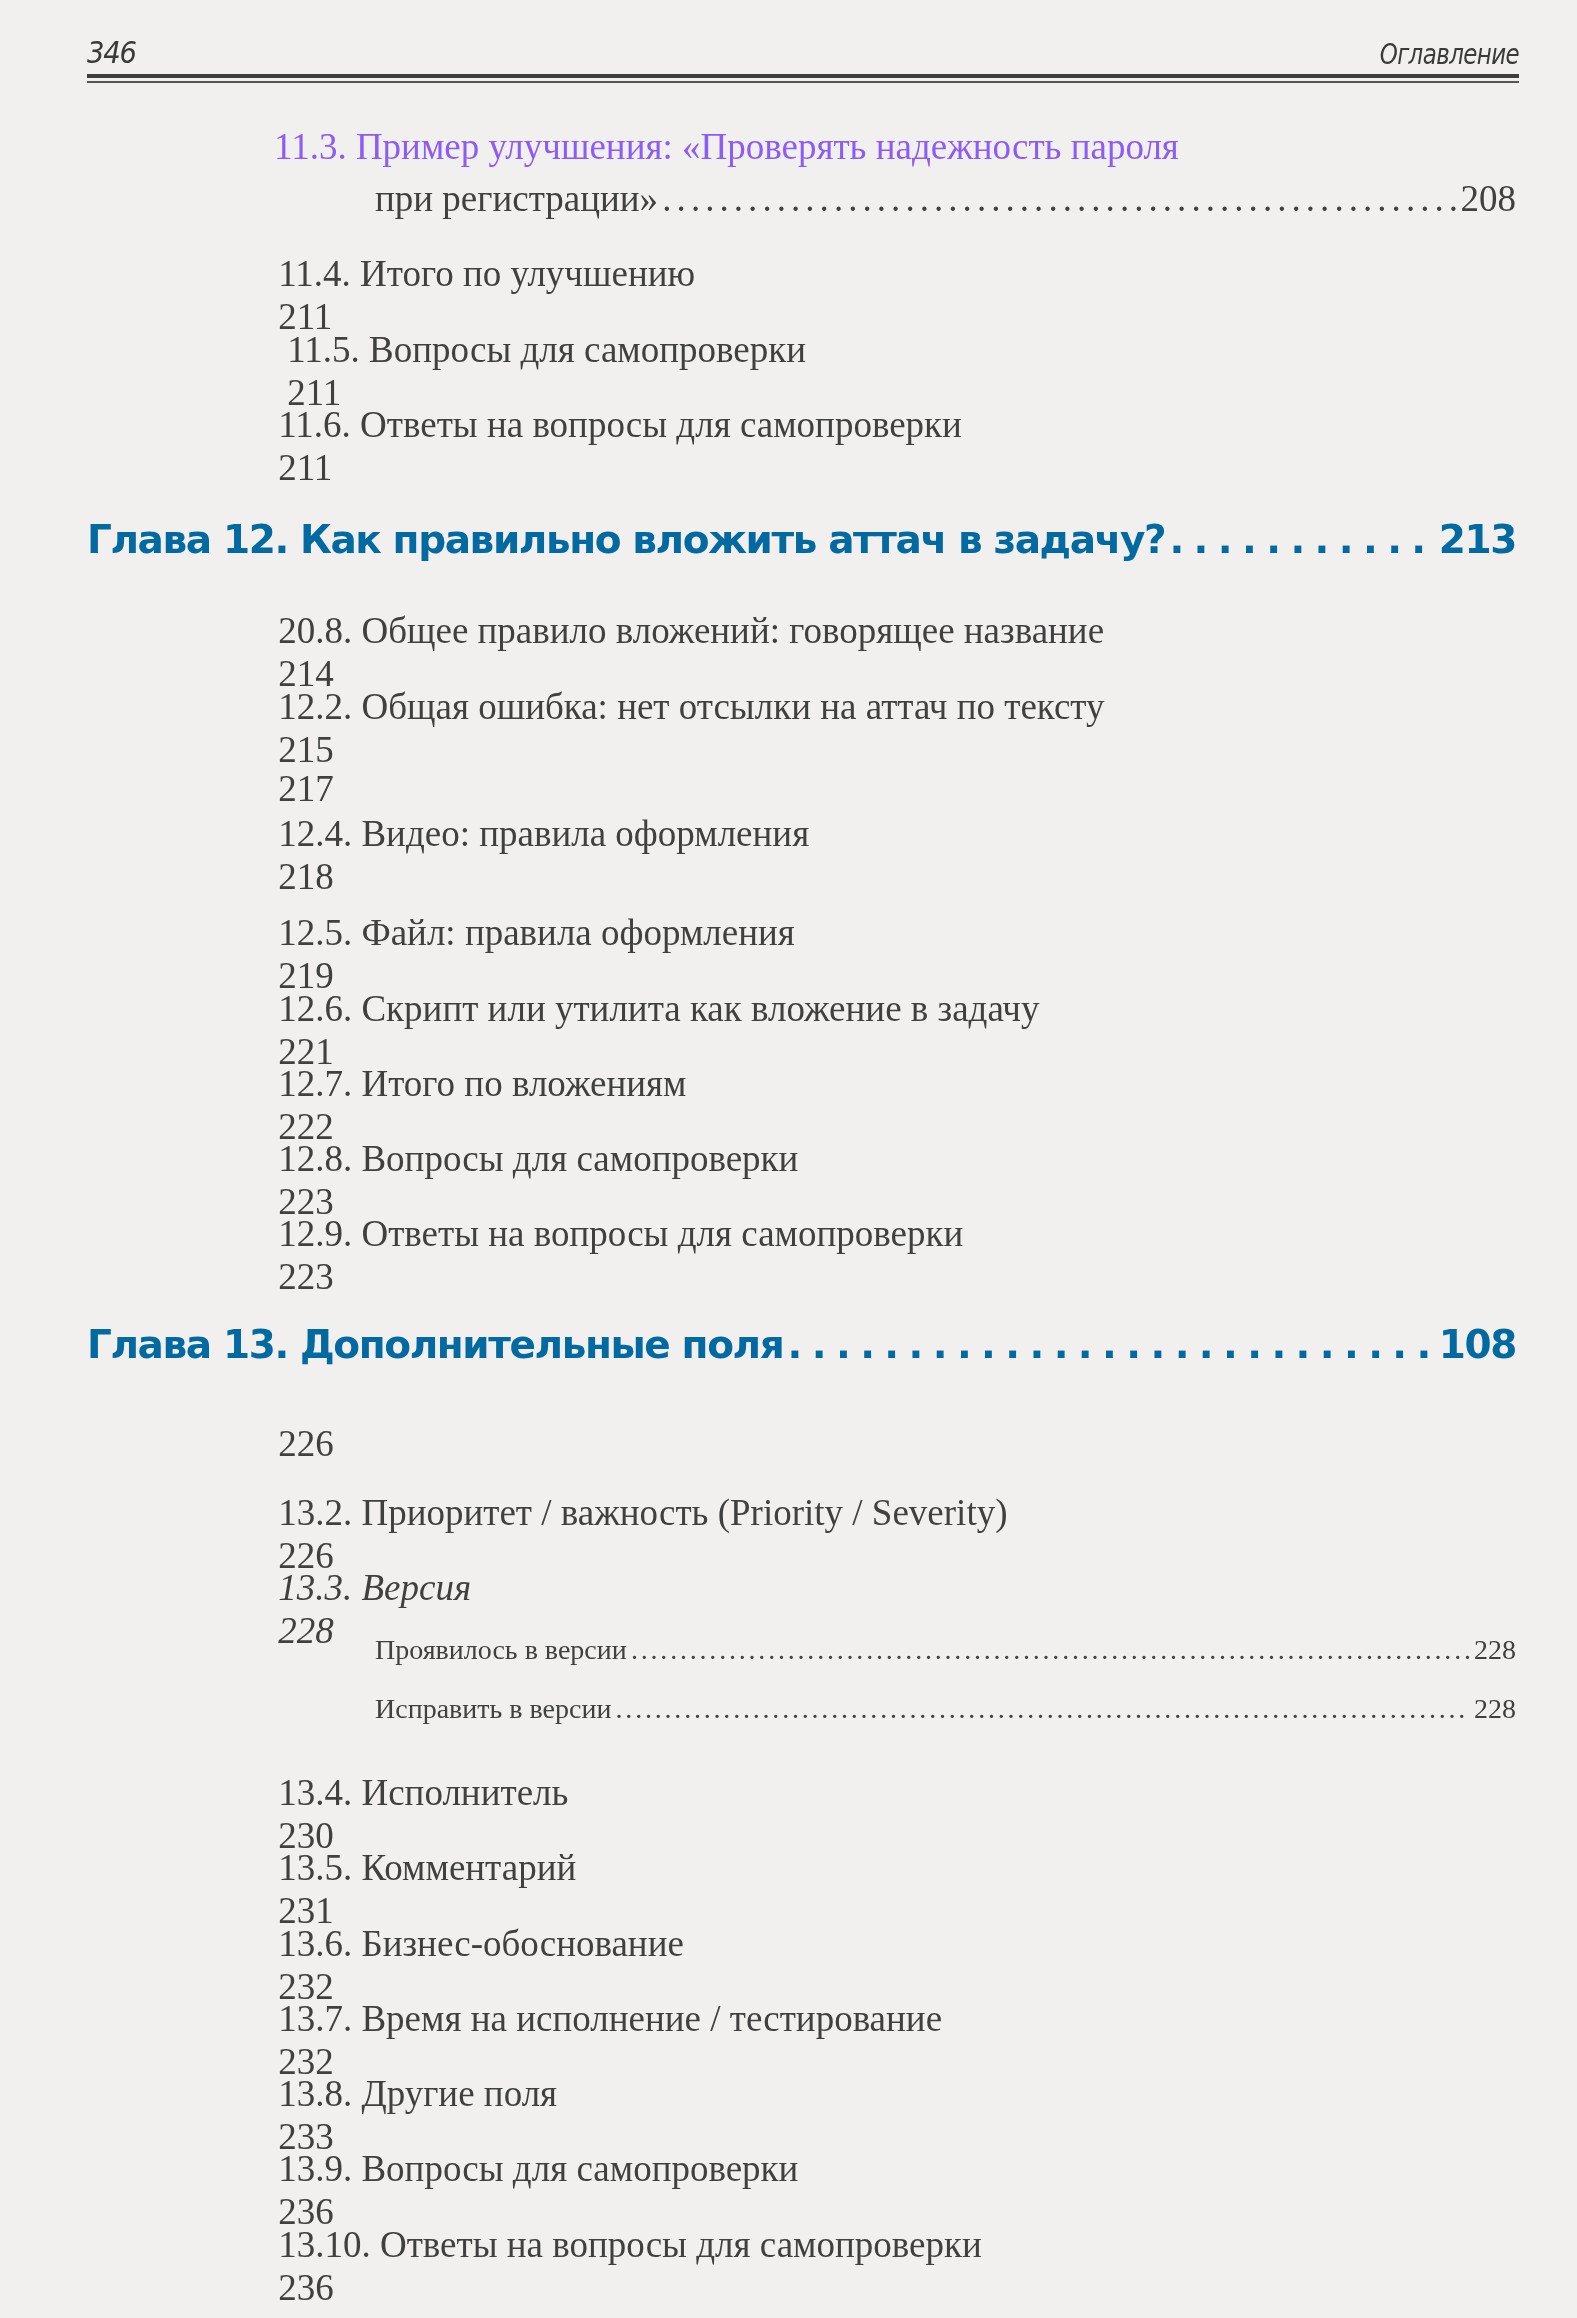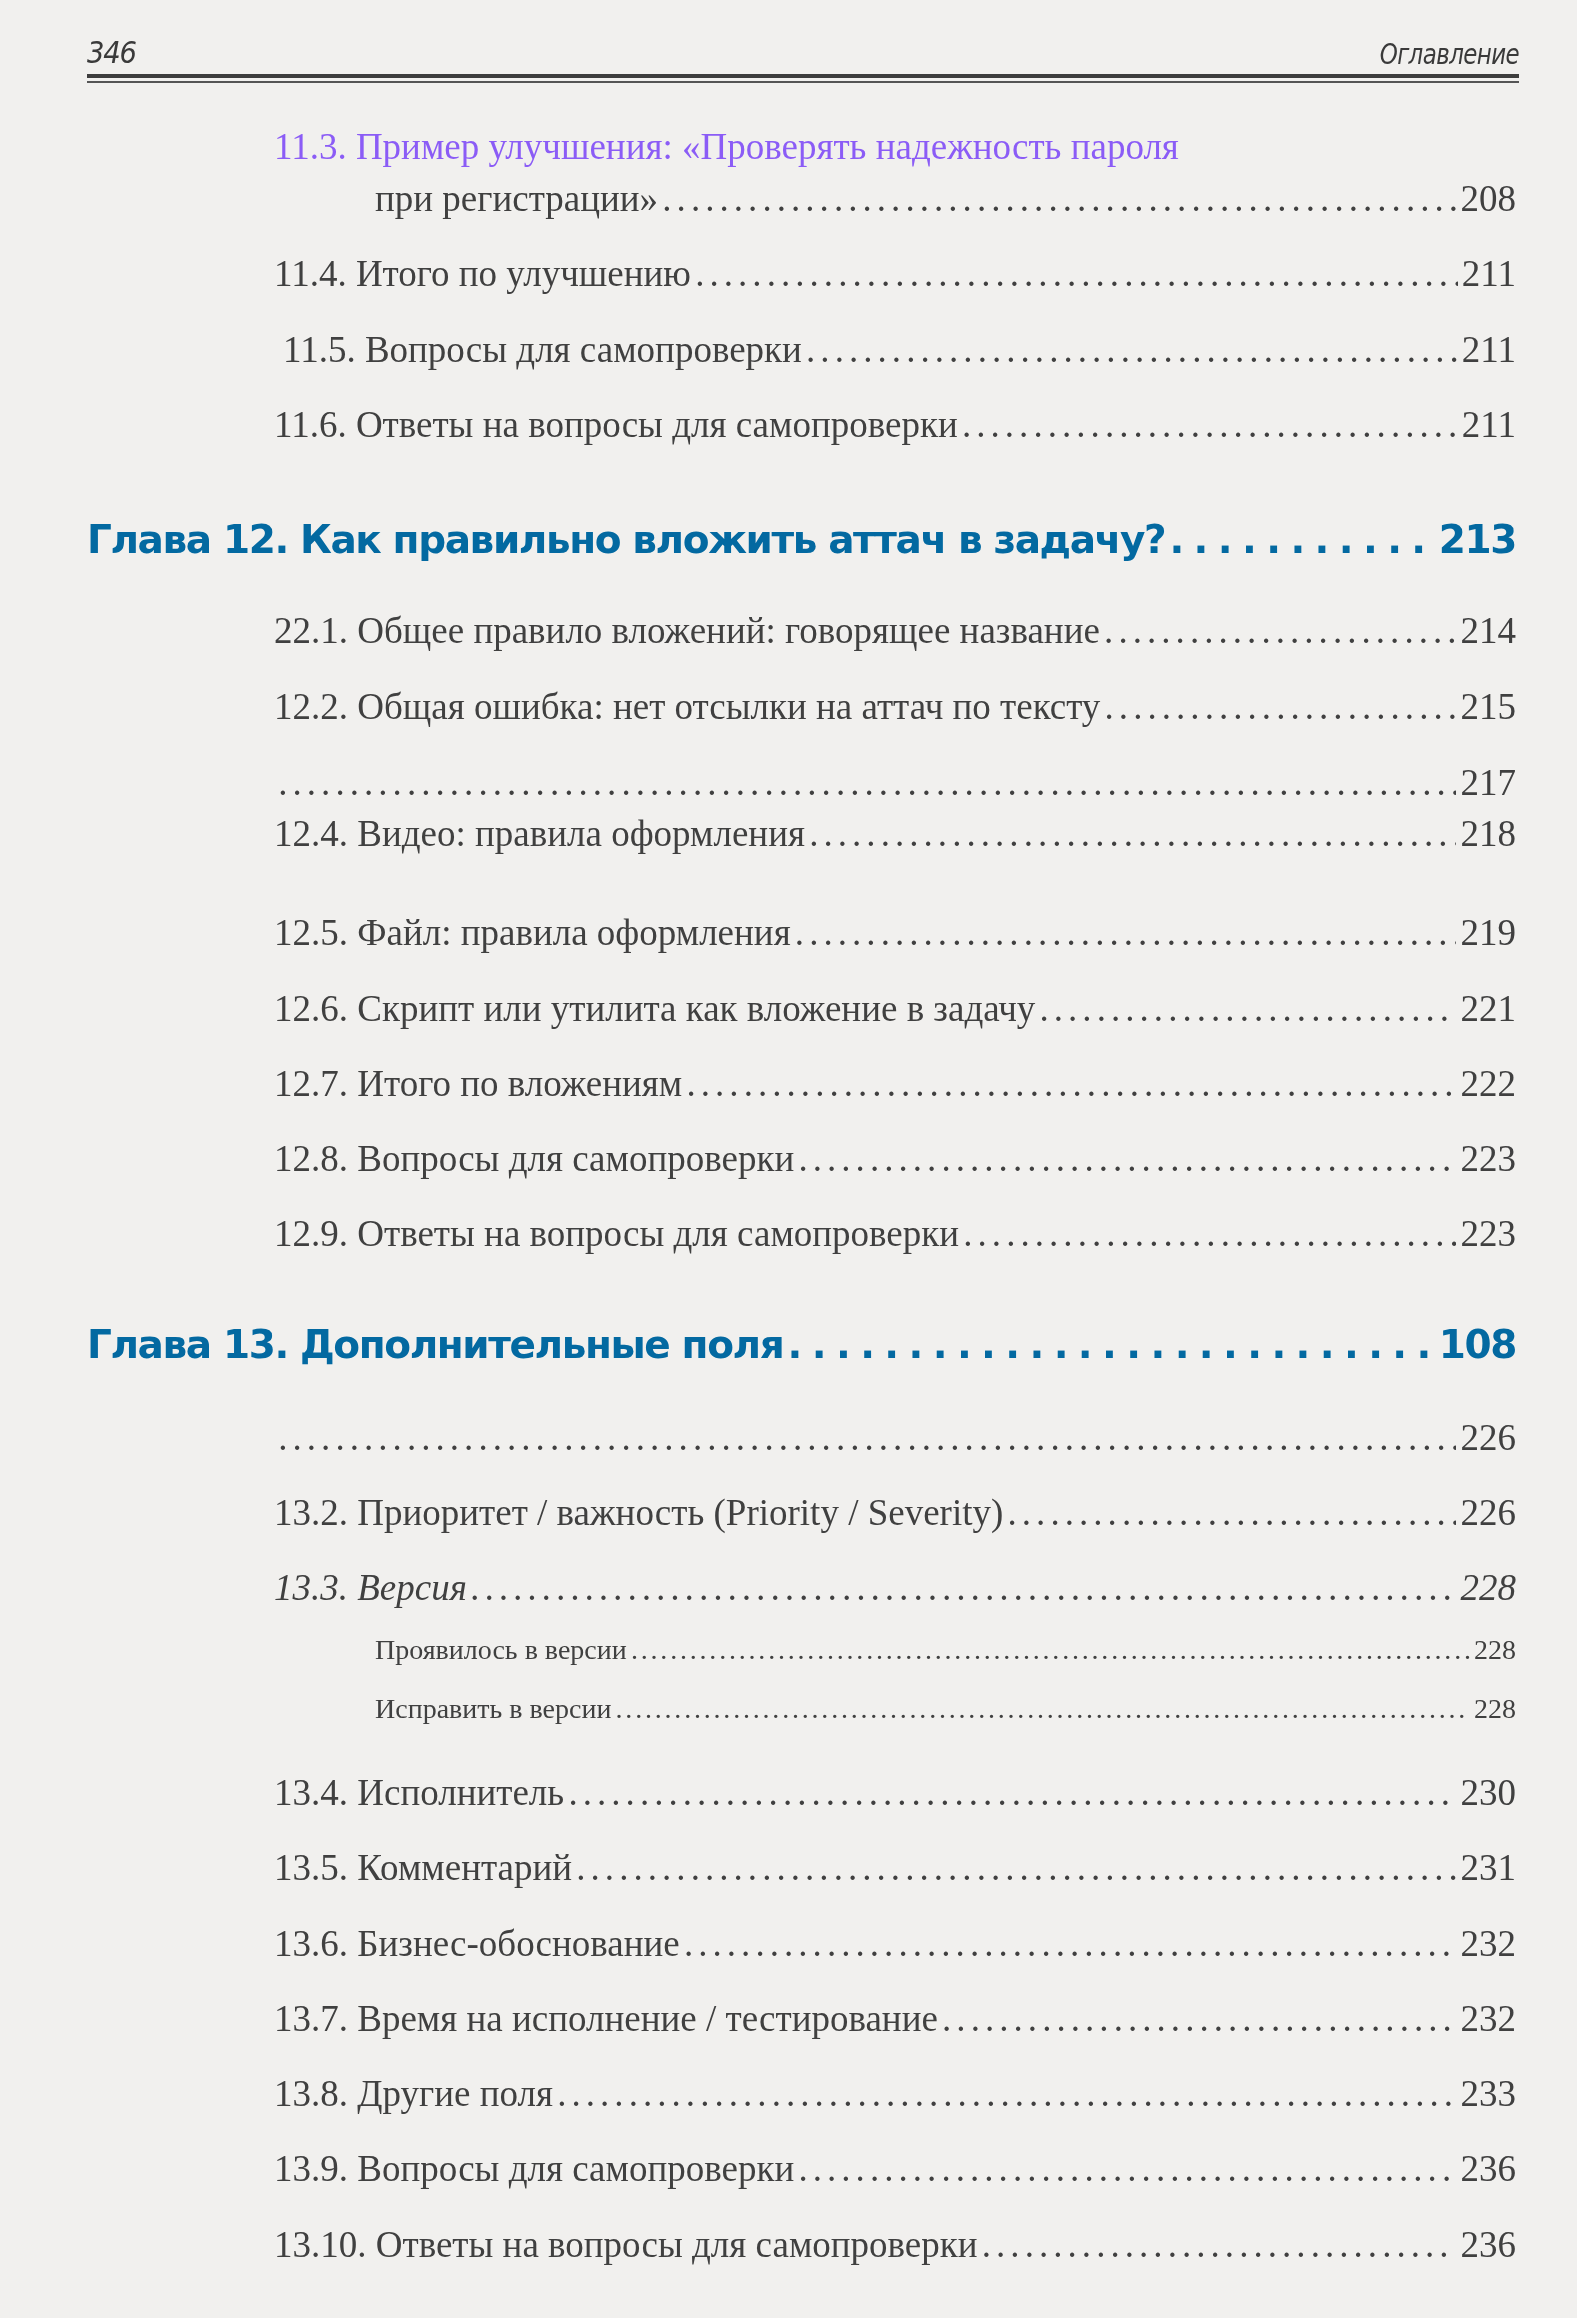--- a/index.html
+++ b/index.html
@@ -40,21 +40,21 @@
   .entry .leader {
     flex:1; overflow:hidden; white-space:nowrap; margin:0 4.2px;
     letter-spacing:1.4px;
   }
   .entry .leader::before {
     content:". . . . . . . . . . . . . . . . . . . . . . . . . . . . . . . . . . . . . . . . . . . . . . . . . . . . . . . . . . . . . . . . . . . . . . . . . . . . . . . . . . . . . . . . . . . . . . . . . . . . . . . . . . . . . . . . . . . . . . . . . . . . . . . . . . . . . . . . . . . . . . . . . . . . . . . . . . . . . . . . . . . . . . . . . . . . . . . . . . . . . . . . . . . . . . . . . . . . . . . . . . . . . . . . . . . . . . . . . . . . . . . . . . . . . .";
     letter-spacing:-2.1px;
   }
   .entry .page { white-space:nowrap; }
 
-  .sec { left:274px; font-size:37px; height:49px; }
+  .sec { left:274px; font-size:37px; height:49px;flex-direction:column; }
   .sec .label { transform-origin:left; }
   .sec-cont { left:375px; font-size:37px; height:49px; }
   .sub { left:375px; font-size:28px; height:35px; }
   .chapter {
     left:87px; font-family:"DejaVu Sans", sans-serif; font-weight:bold;
     font-size:39px; height:50px; letter-spacing:-1.4px; color:#0369a1;
   }
   .chapter .leader { letter-spacing:0; }
 
   .line1 { position:absolute; left:274px; font-family:"Liberation Serif", serif; font-size:37px; white-space:nowrap; color:#8b5cf6; }
@@ -98,21 +98,21 @@
     <span class="page">211</span>
   </div>
 
   <div class="entry chapter" style="top:517px;">
     <span class="label">Глава 12. Как правильно вложить аттач в задачу?</span>
     <span class="leader"></span>
     <span class="page">213</span>
   </div>
 
   <div class="entry sec" style="top:609px;">
-    <span class="label">22.1. Общее правило вложений: говорящее название</span>
+    <span class="label">20.8. Общее правило вложений: говорящее название</span>
     <span class="leader"></span>
     <span class="page">214</span>
   </div>
 
   <div class="entry sec" style="top:685px;">
     <span class="label">12.2. Общая ошибка: нет отсылки на аттач по тексту</span>
     <span class="leader"></span>
     <span class="page">215</span>
   </div>
 

